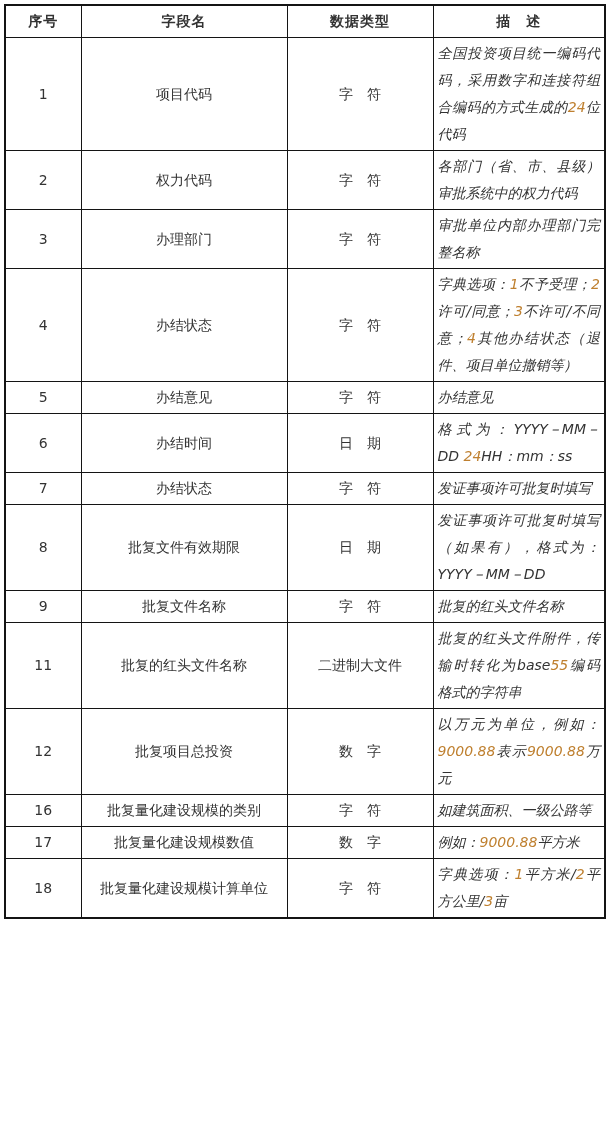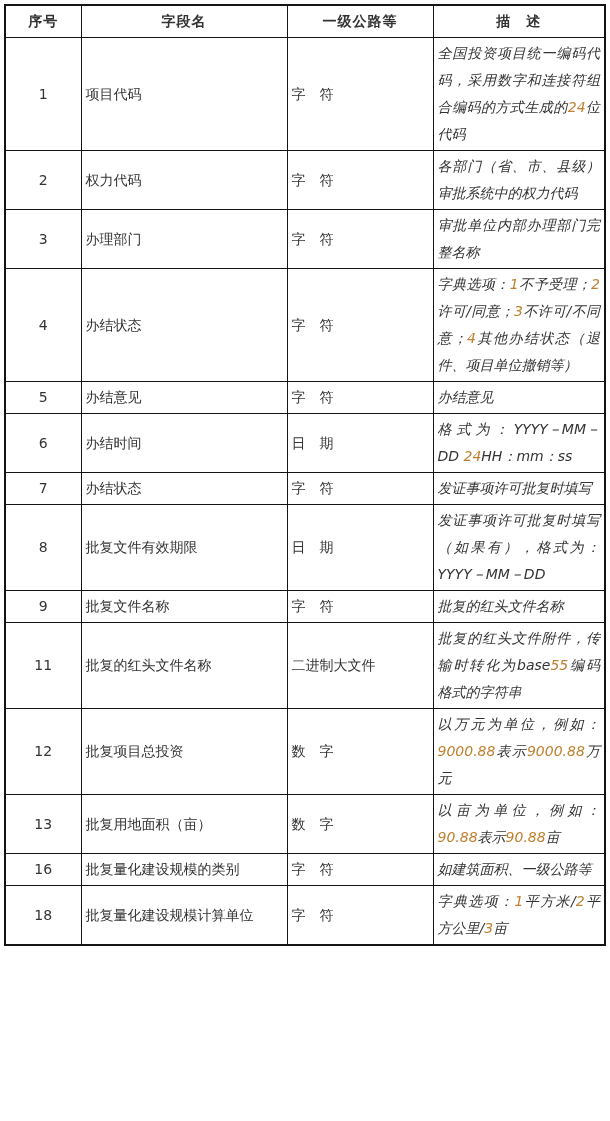--- a/index.html
+++ b/index.html
@@ -40,25 +40,25 @@
     padding: 6px 2px;
     line-height: 24px;
     letter-spacing: 1px;
   }
   td.c-no {
     text-align: center;
     font-size: 13px;
     color: var(--digit, #bf8030);
   }
   td.c-field {
-    text-align: left;
+    text-align: center;
     font-family: Liberation Serif, serif;
   }
   td.c-type {
-    text-align: left;
+    text-align: center;
   }
   td.c-desc {
     text-align: justify;
     text-justify: inter-ideograph;
     padding: 4px 5px;
     font-style: italic;
   }
   .num { color: var(--digit, #bf8030); }
 </style>
 </head>
@@ -69,21 +69,21 @@
     <colgroup>
       <col style="width:76px">
       <col style="width:206px">
       <col style="width:146px">
       <col style="width:172px">
     </colgroup>
     <thead>
       <tr>
         <th>序号</th>
         <th>字段名</th>
-        <th>一级公路等</th>
+        <th>数据类型</th>
         <th>描　述</th>
       </tr>
     </thead>
     <tbody>
   <tr>
     <td class="c-no">1</td>
     <td class="c-field">项目代码</td>
     <td class="c-type">字　符</td>
     <td class="c-desc rich">全国投资项目统一编码代码，采用数字和连接符组合编码的方式生成的<span class="num">24</span>位代码</td>
   </tr>
@@ -152,36 +152,36 @@
     <td class="c-desc rich">批复的红头文件附件，传输时转化为base<span class="num">55</span>编码格式的字符串</td>
   </tr>
 
   <tr>
     <td class="c-no">12</td>
     <td class="c-field">批复项目总投资</td>
     <td class="c-type">数　字</td>
     <td class="c-desc rich">以万元为单位，例如：<span class="num">9000.88</span>表示<span class="num">9000.88</span>万元</td>
   </tr>
 
-  <tr>
-    <td class="c-no">13</td>
-    <td class="c-field">批复用地面积（亩）</td>
-    <td class="c-type">数　字</td>
-    <td class="c-desc rich">以亩为单位，例如：<span class="num">90.88</span>表示<span class="num">90.88</span>亩</td>
-  </tr>
 
 
 
   <tr>
     <td class="c-no">16</td>
     <td class="c-field">批复量化建设规模的类别</td>
     <td class="c-type">字　符</td>
     <td class="c-desc rich">如建筑面积、一级公路等</td>
   </tr>
 
+  <tr>
+    <td class="c-no">17</td>
+    <td class="c-field">批复量化建设规模数值</td>
+    <td class="c-type">数　字</td>
+    <td class="c-desc rich">例如：<span class="num">9000.88</span>平方米</td>
+  </tr>
 
   <tr>
     <td class="c-no">18</td>
     <td class="c-field">批复量化建设规模计算单位</td>
     <td class="c-type">字　符</td>
     <td class="c-desc rich">字典选项：<span class="num">1</span>平方米/<span class="num">2</span>平方公里/<span class="num">3</span>亩</td>
   </tr>
 </tbody>
   </table>
 </div>

